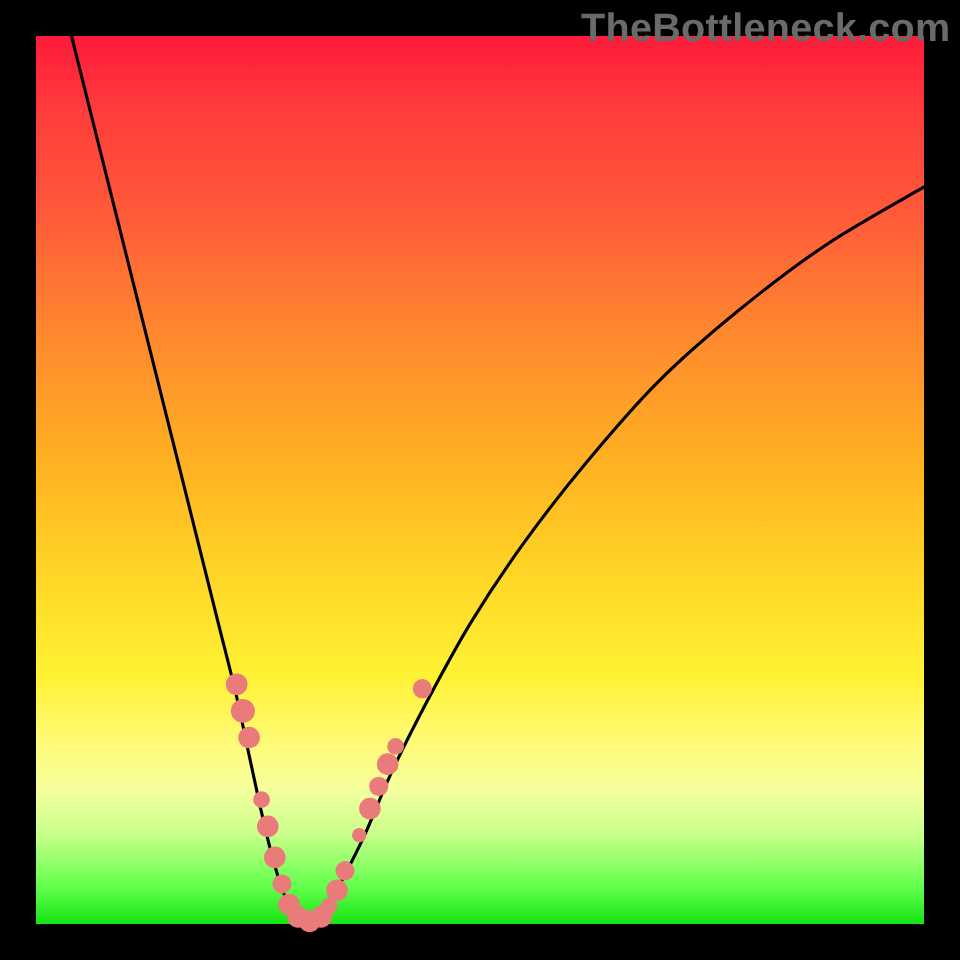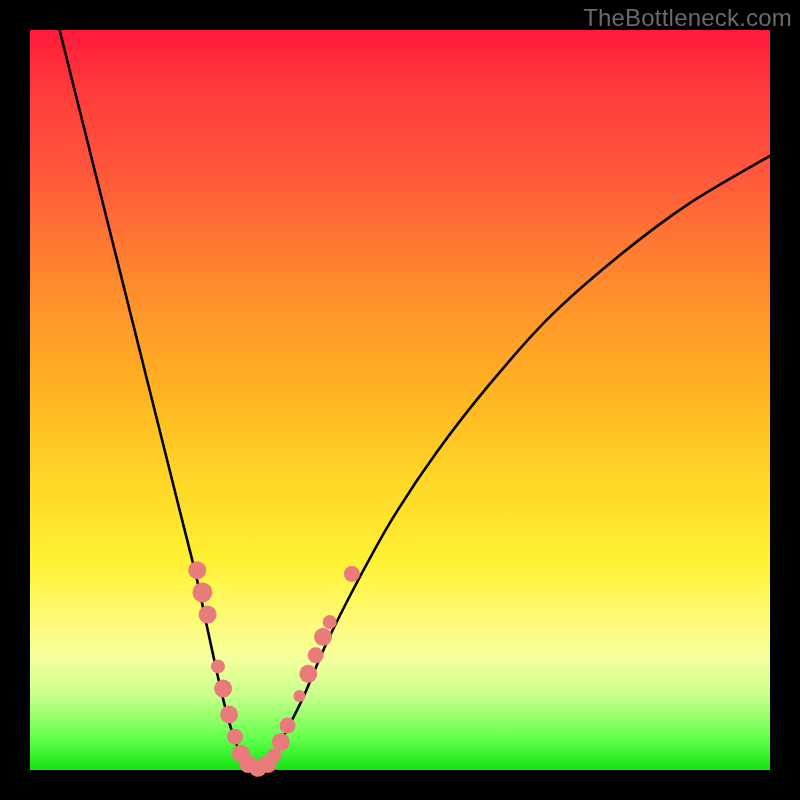--- a/index.html
+++ b/index.html
@@ -46,22 +46,22 @@
     top: 0;
     width: 740px;
     height: 740px;
     overflow: visible;
   }
   .watermark {
     position: absolute;
     top: 4px;
     right: 8px;
     color: #6a6a6a;
-    font-size: 24px;
-    font-weight: 400;
+    font-size: 33px;
+    font-weight: 700;
     letter-spacing: 0.2px;
     user-select: none;
   }
 </style>
 </head>
 <body>
 
 <div class="frame">
   <div class="plot">
     <svg class="curve" viewBox="0 0 740 740">

